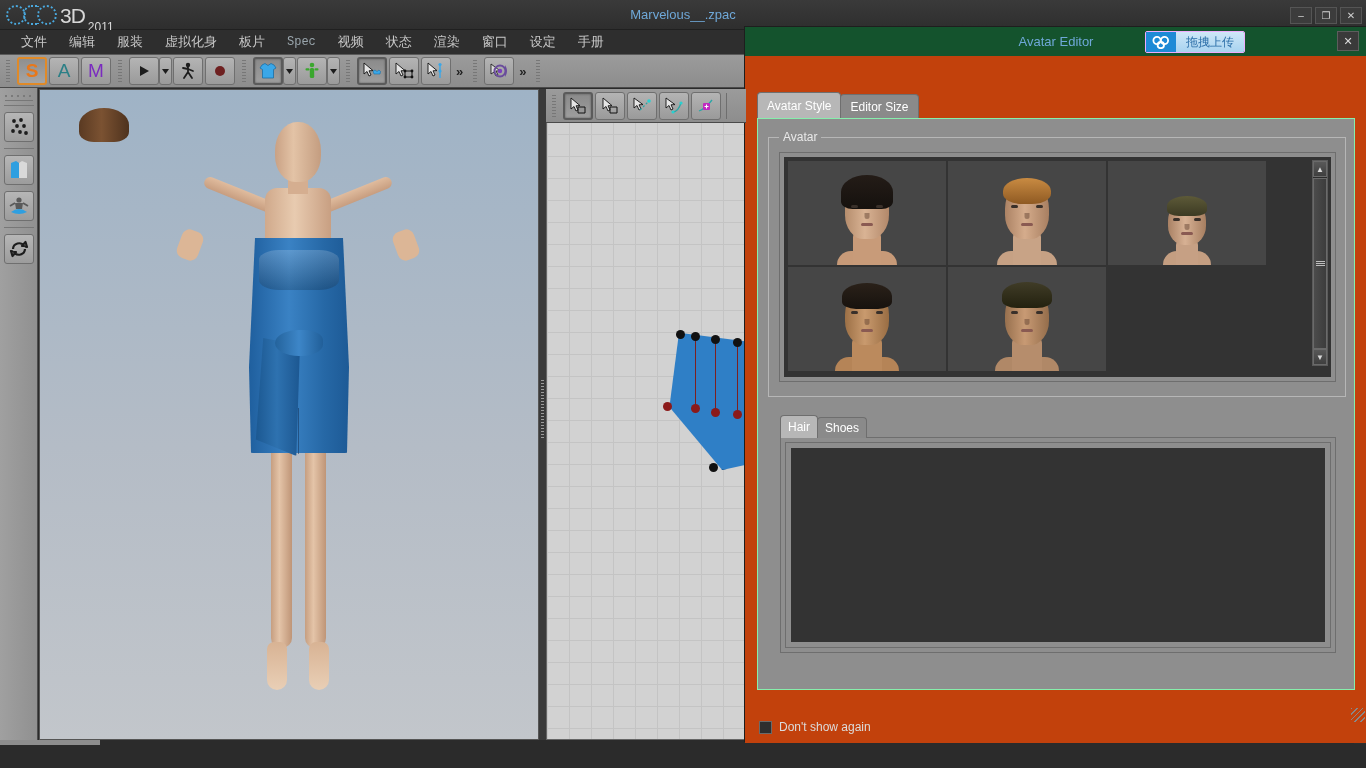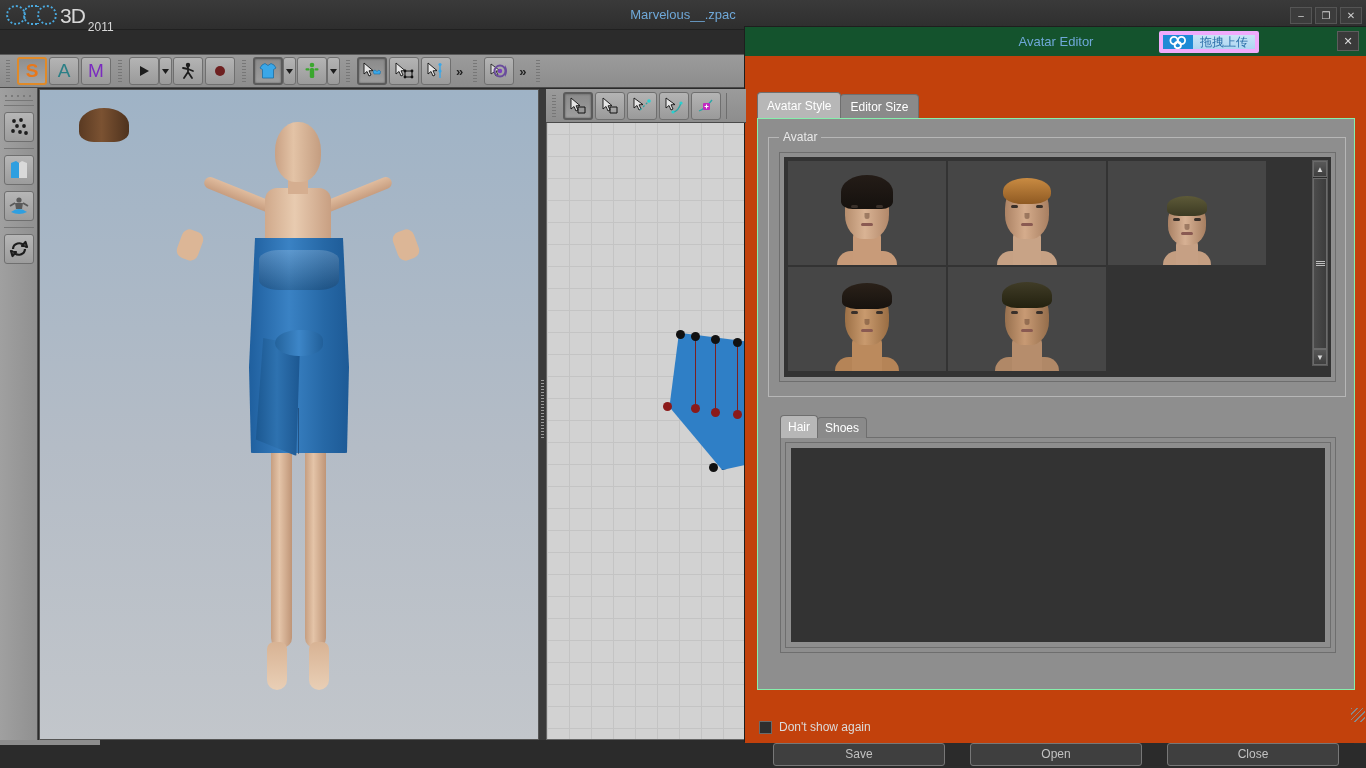--- a/index.html
+++ b/index.html
@@ -172,23 +172,23 @@
   }
   .dlg-header {
     position:absolute; left:0; top:0; width:622px; height:29px;
     background:#14532d;
   }
   .dlg-title {
     position:absolute; left:0; top:0; width:622px; height:29px;
     text-align:center; line-height:29px; font-size:13px; color:#6fa8d8;
   }
   .upload-btn {
-    position:absolute; left:414px; top:4px; height:22px; width:100px;
+    position:absolute; left:400px; top:4px; height:22px; width:100px;
     display:flex; align-items:center; border-radius:2px; overflow:hidden;
-    border:4px solid #f0abfc;
+    border:1px solid #f0abfc;
   }
   .upload-ico {
     width:30px; height:20px; background:#1e8ad6;
     display:flex; align-items:center; justify-content:center;
   }
   .upload-txt {
     flex:1; height:20px; background:linear-gradient(#cfe7f7,#a8d3f0);
     color:#2b6ea8; font-size:12px; line-height:20px; text-align:center;
   }
   .dlg-close {
@@ -420,20 +420,34 @@
       <span class="logo-3d">3D</span>
       <span class="logo-year">2011</span>
     </div>
     <div class="wbtns">
       <div class="wbtn">–</div>
       <div class="wbtn">❐</div>
       <div class="wbtn">✕</div>
     </div>
   </div>
 
+  <div class="menubar">
+    <div class="menu-item">文件</div>
+    <div class="menu-item">编辑</div>
+    <div class="menu-item">服装</div>
+    <div class="menu-item">虚拟化身</div>
+    <div class="menu-item">板片</div>
+    <div class="menu-item spec">Spec</div>
+    <div class="menu-item">视频</div>
+    <div class="menu-item">状态</div>
+    <div class="menu-item">渲染</div>
+    <div class="menu-item">窗口</div>
+    <div class="menu-item">设定</div>
+    <div class="menu-item">手册</div>
+  </div>
 
   <div class="toolbar">
     <div class="tgrip"></div>
     <div class="tbtn w-s active">S</div>
     <div class="tbtn w-a">A</div>
     <div class="tbtn w-m">M</div>
 
     <div class="tgrip"></div>
     <div class="tbtn">
       <svg width="14" height="14" viewBox="0 0 14 14">
@@ -782,23 +796,18 @@
           </div>
         </div>
 
       </div>
 
       <div class="chk-row">
         <div class="chkbox"></div>
         <div class="chk-label">Don't show again</div>
       </div>
 
-      <div class="btn-row">
-        <div class="dbtn">Save</div>
-        <div class="dbtn">Open</div>
-        <div class="dbtn">Close</div>
-      </div>
 
       <div class="resize-grip"></div>
     </div>
   </div>
 
 </div>
 
 </body></html>

